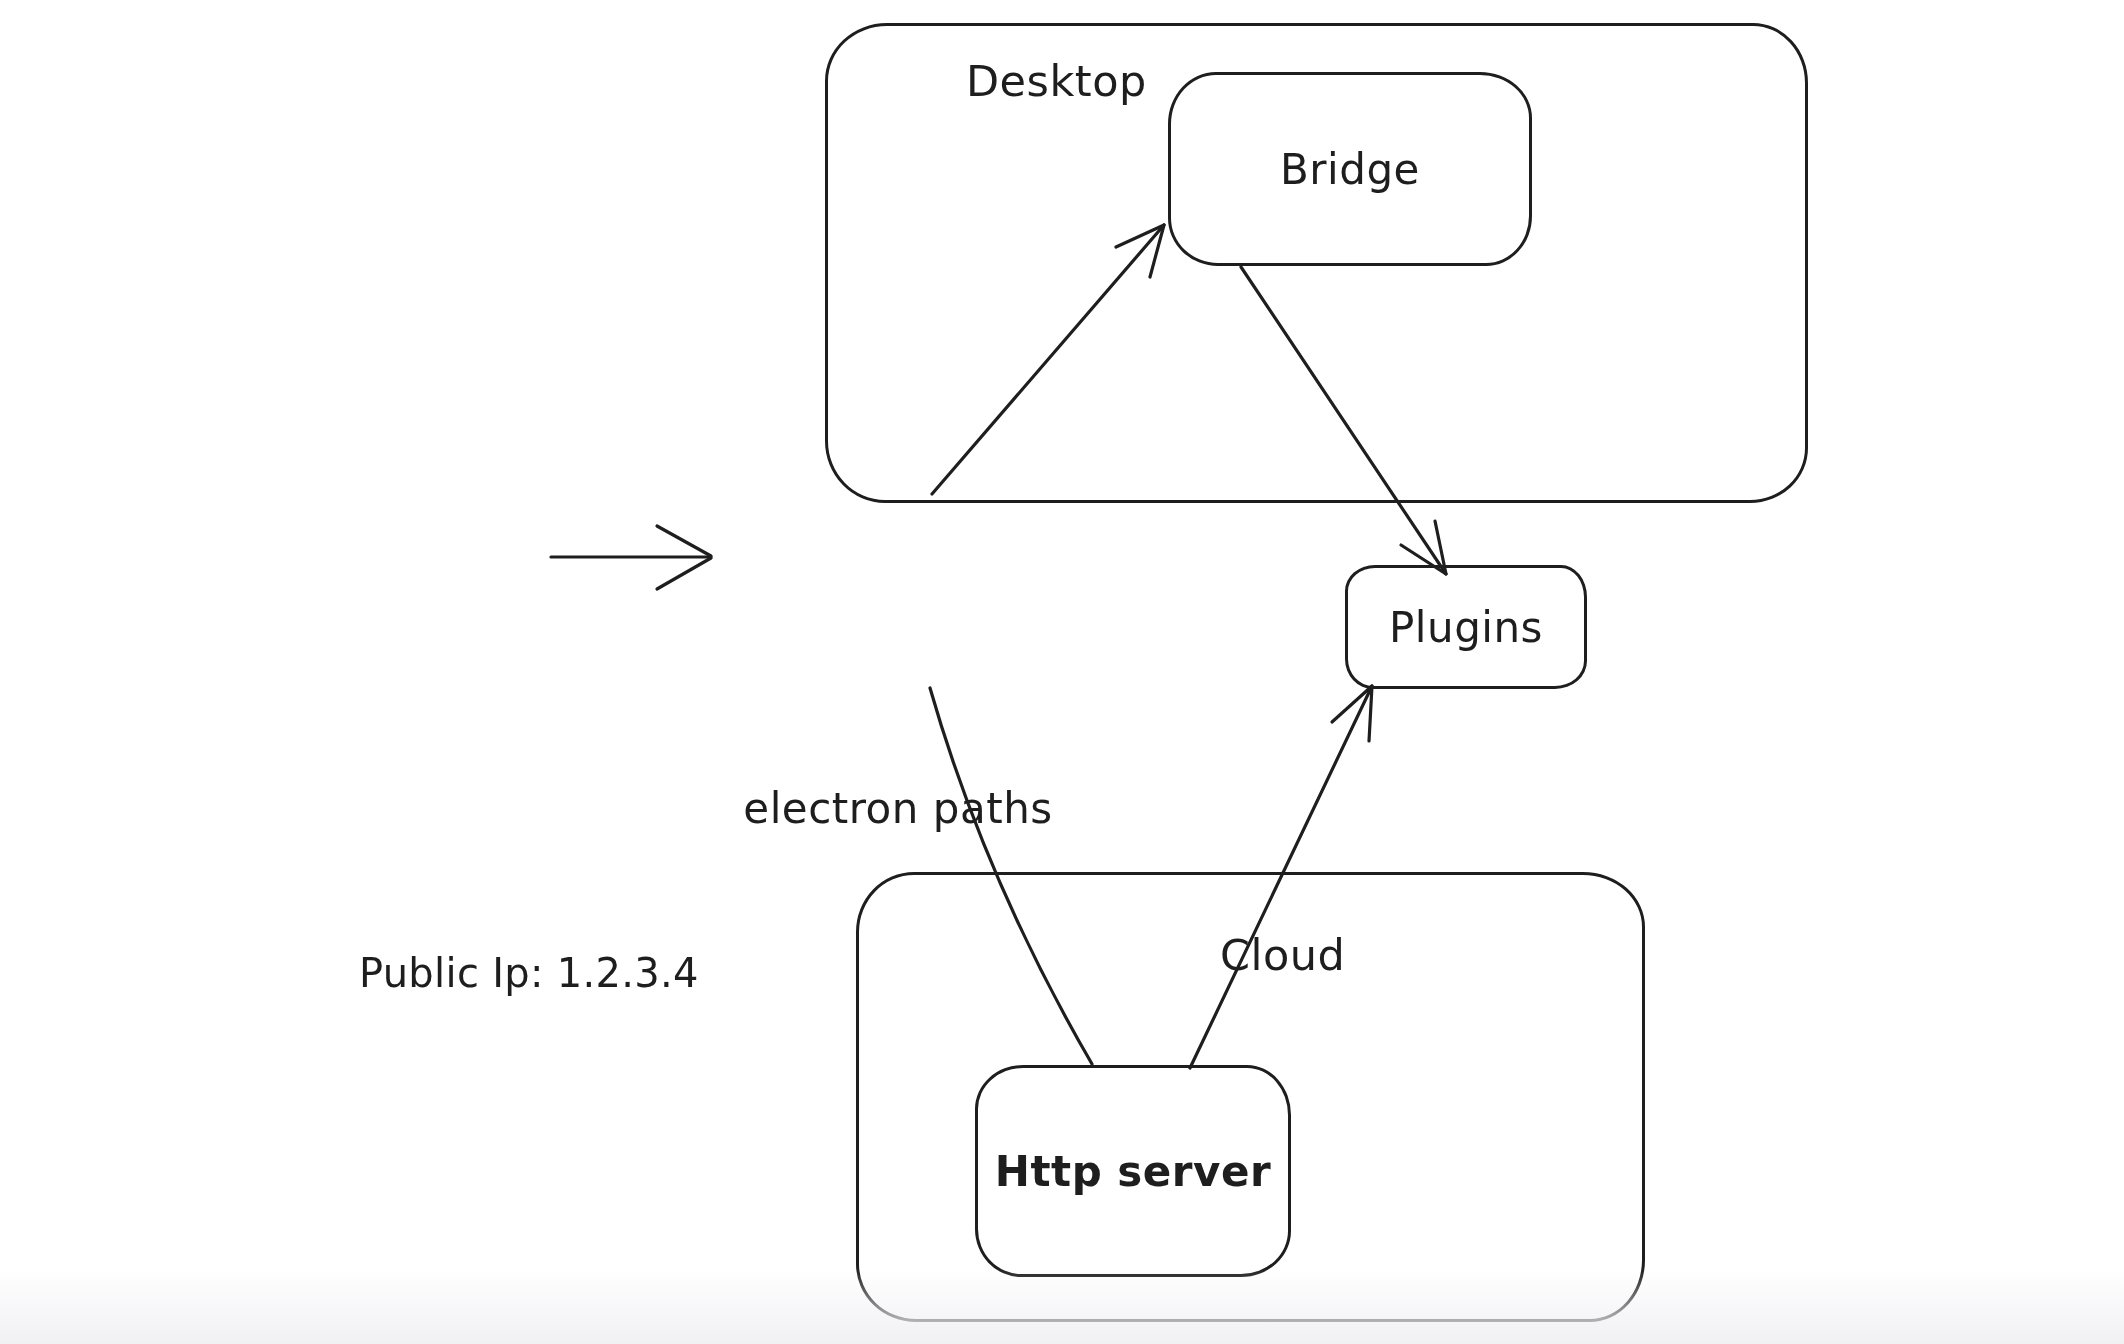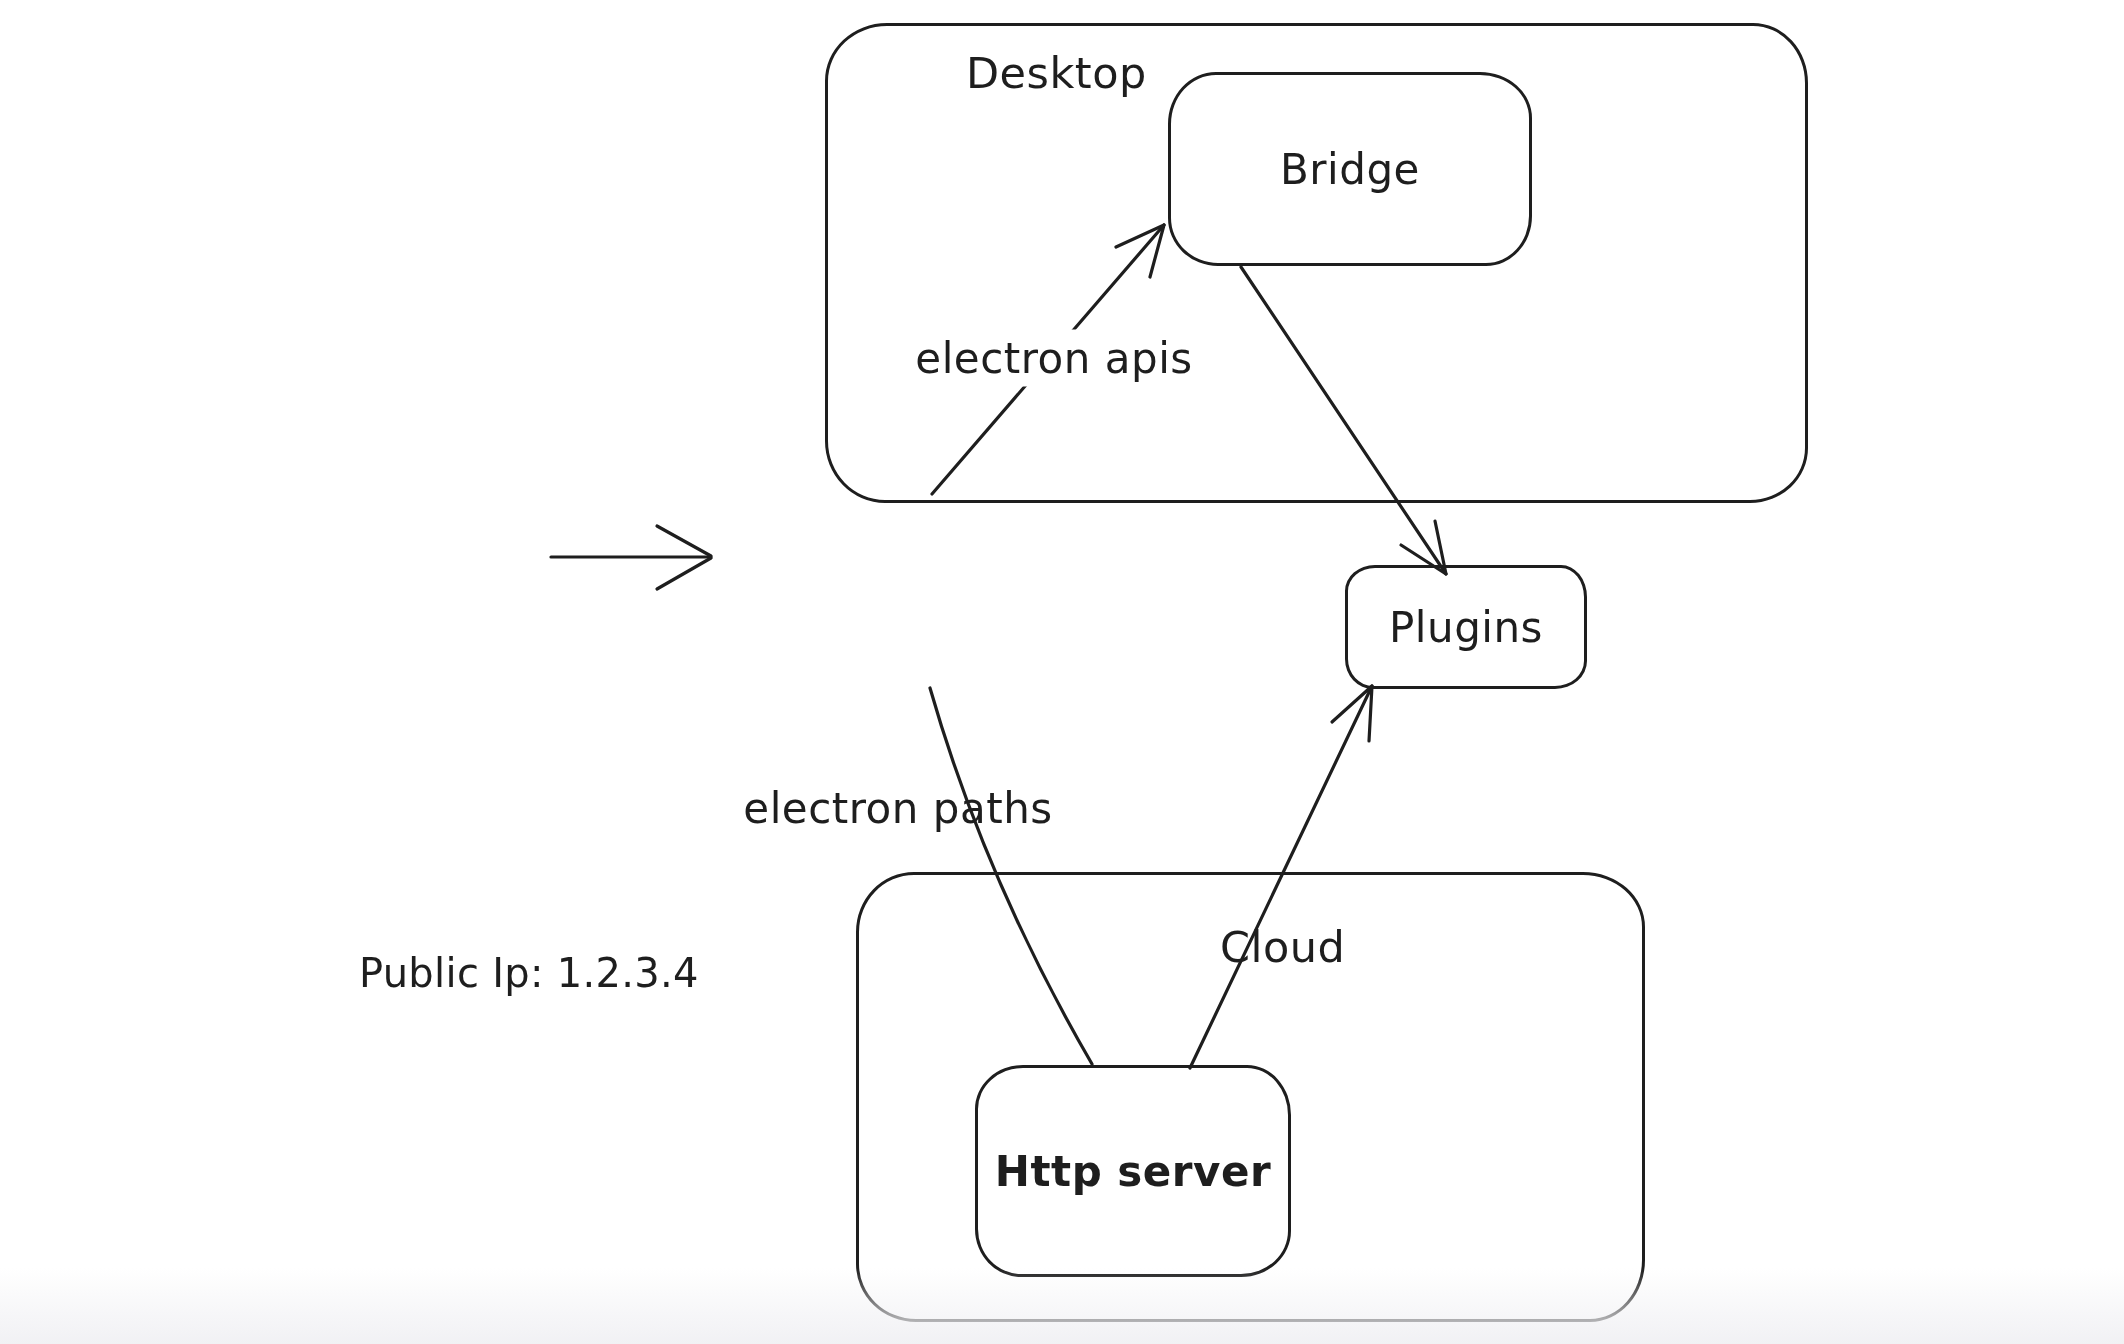--- a/index.html
+++ b/index.html
@@ -54,20 +54,21 @@
   #cloud-container {
     left: 856px; top: 872px;
     width: 789px; height: 450px;
     border-radius: 58px 62px 55px 60px / 60px 55px 62px 58px;
   }
   .container-label {
     position: absolute;
     font-size: 43px;
     letter-spacing: 0.5px;
     white-space: nowrap;
+    margin-top: 8px;
   }
   #desktop-label { left: 966px; top: 48px; }
   #cloud-label   { left: 1220px; top: 922px; }
   
   #node-jan-web {
     left: 243px; top: 473px;
     width: 308px; height: 176px;
     border-radius: 46px 50px 44px 52px / 50px 44px 52px 46px;
   }
   #node-middleware {
@@ -165,21 +166,20 @@
   </div>
 
   <div class="shape" id="node-plugins">
     <span class="node-label">Plugins</span>
   </div>
 
   <div class="shape" id="node-http-server">
     <span class="node-label">Http server</span>
   </div>
 
-  <div class="edge-label" id="edge-label-electron-apis">electron apis</div>
 
   <div class="edge-label" id="edge-label-request-paths">electron paths</div>
 
   <div id="annotation">
     <div>Public Ip: 1.2.3.4</div>
   </div>
 
   <div id="canvas-bottom-fade"></div>
 
 </div>

